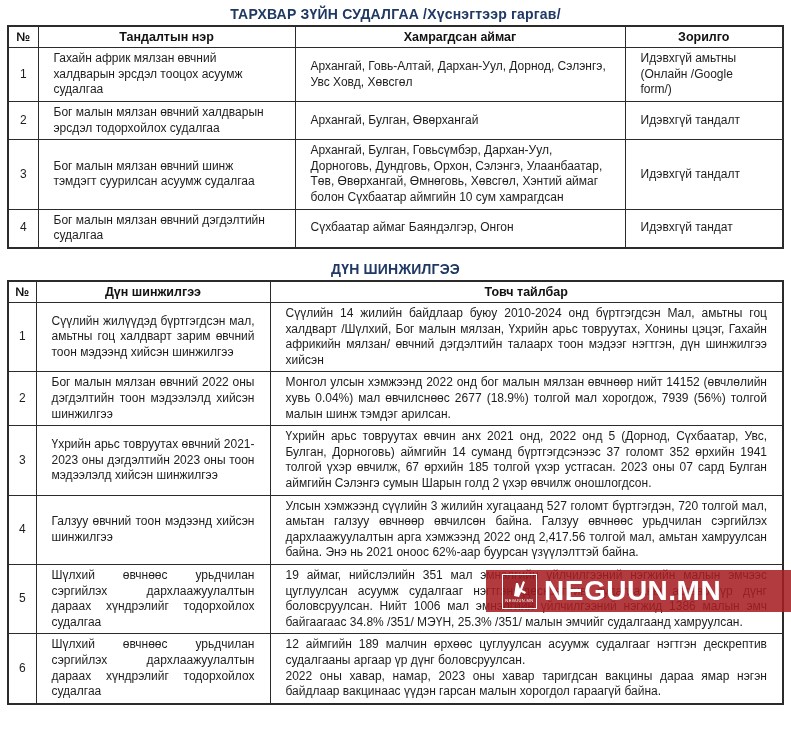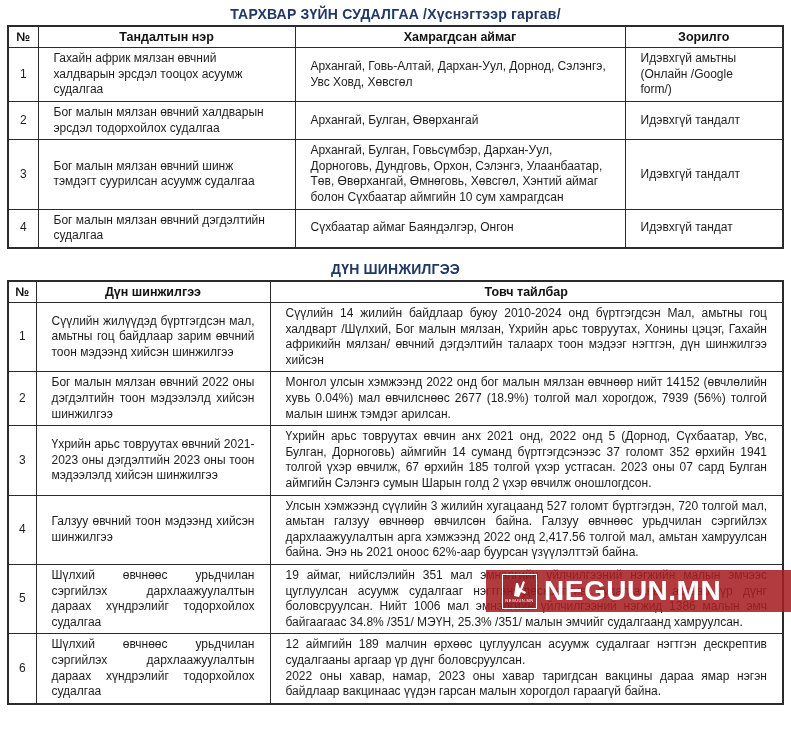--- a/index.html
+++ b/index.html
@@ -154,21 +154,21 @@
         <col style="width:513px">
     </colgroup>
     <tbody>
         <tr>
       <th>№</th>
       <th>Дүн шинжилгээ</th>
       <th>Товч тайлбар</th>
     </tr>
     <tr>
       <td class="no-cell">1</td>
-      <td class="analysis-cell">Сүүлийн жилүүдэд бүртгэгдсэн мал, амьтны гоц байдлаар зарим өвчний тоон мэдээнд хийсэн шинжилгээ</td>
+      <td class="analysis-cell">Сүүлийн жилүүдэд бүртгэгдсэн мал, амьтны гоц халдварт зарим өвчний тоон мэдээнд хийсэн шинжилгээ</td>
       <td class="summary-cell">Сүүлийн 14 жилийн байдлаар буюу 2010-2024 онд бүртгэгдсэн Мал, амьтны гоц халдварт /Шүлхий, Бог малын мялзан, Үхрийн арьс товруутах, Хонины цэцэг, Гахайн африкийн мялзан/ өвчний дэгдэлтийн талаарх тоон мэдээг нэгтгэн, дүн шинжилгээ хийсэн</td>
     </tr>
     <tr>
       <td class="no-cell">2</td>
       <td class="analysis-cell">Бог малын мялзан өвчний 2022 оны дэгдэлтийн тоон мэдээлэлд хийсэн шинжилгээ</td>
       <td class="summary-cell">Монгол улсын хэмжээнд 2022 онд бог малын мялзан өвчнөөр нийт 14152 (өвчлөлийн хувь 0.04%) мал өвчилснөөс 2677 (18.9%) толгой мал хорогдож, 7939 (56%) толгой малын шинж тэмдэг арилсан.</td>
     </tr>
     <tr>
       <td class="no-cell">3</td>
       <td class="analysis-cell">Үхрийн арьс товруутах өвчний 2021-2023 оны дэгдэлтийн 2023 оны тоон мэдээлэлд хийсэн шинжилгээ</td>

